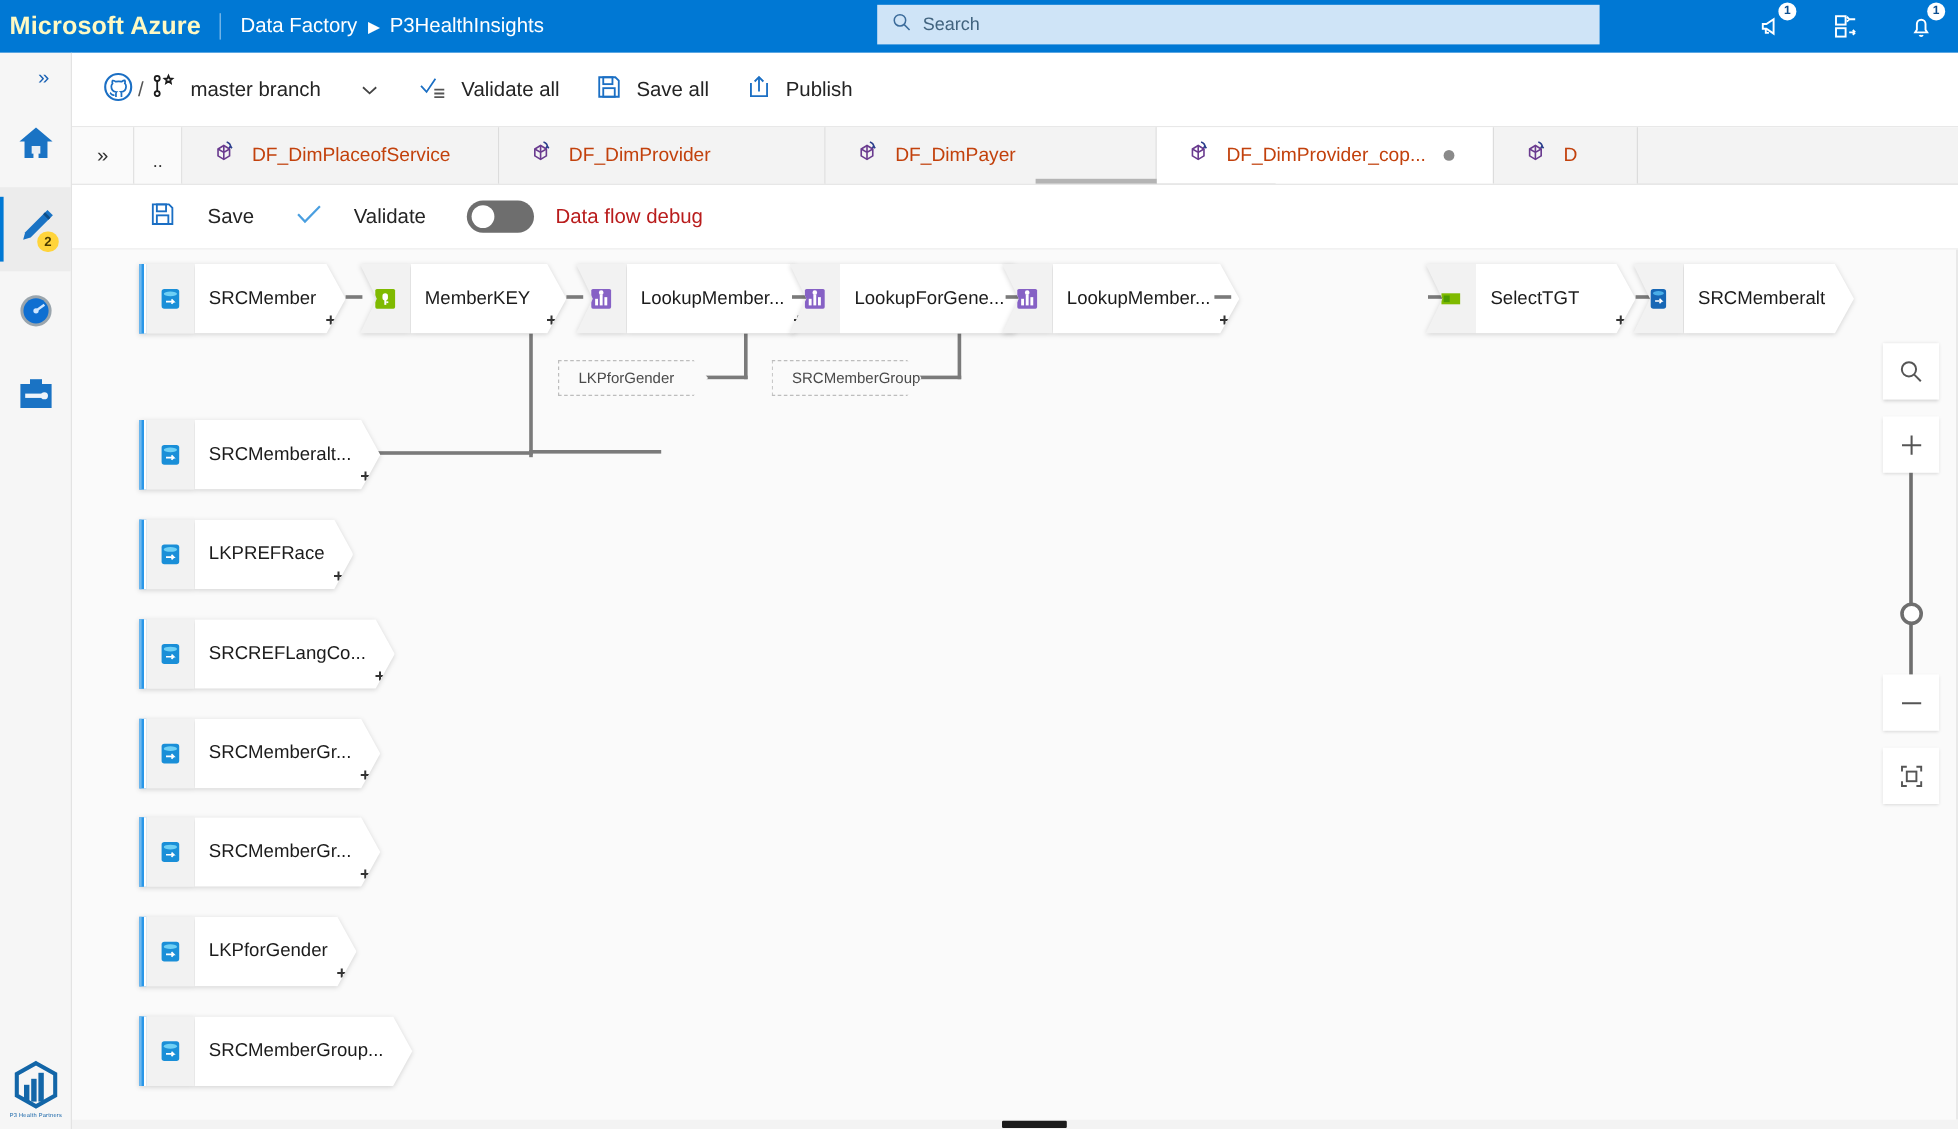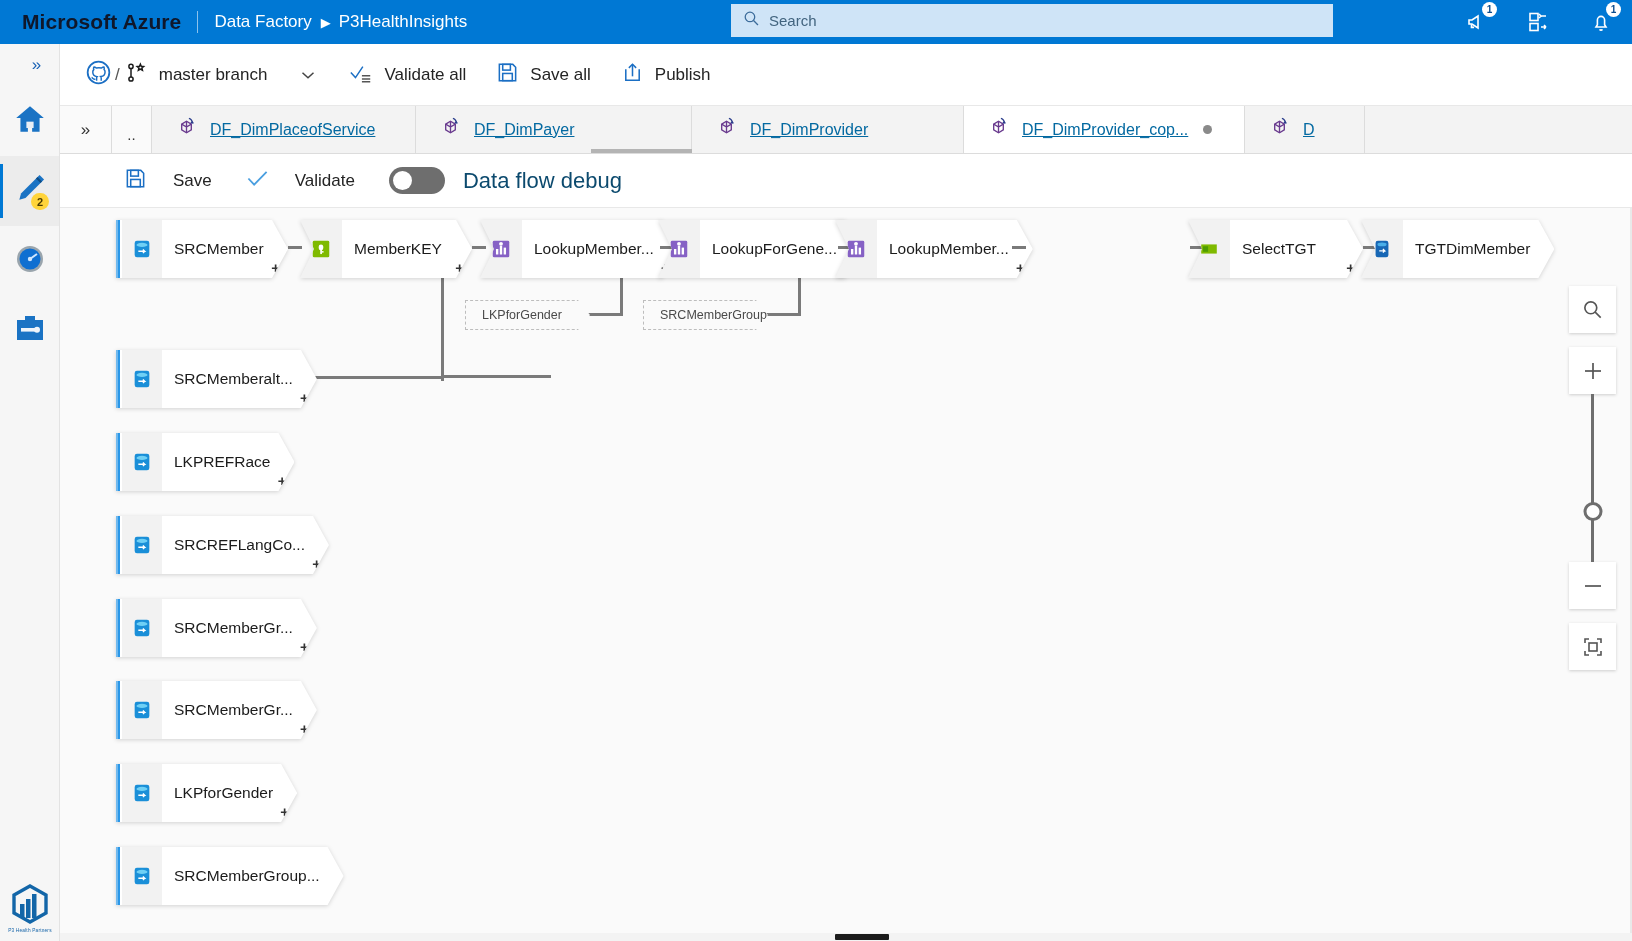--- a/index.html
+++ b/index.html
@@ -12,22 +12,22 @@
   }
 
   
   .az-header {
     position: absolute; top: 0; left: 0;
     width: 1632px; height: 44px;
     background: #0078d4;
     display: flex; align-items: center;
   }
   .az-brand {
-    color: #0f172a; font-size: 21px; font-weight: 600;
-    letter-spacing: .1px; padding-left: 22px; white-space: nowrap;
+    color: #fef9c3; font-size: 21px; font-weight: 600;
+    letter-spacing: .1px; padding-left: 8px; white-space: nowrap;
   }
   .az-divider {
     width: 1px; height: 22px; background: rgba(255,255,255,.55);
     margin: 0 16px;
   }
   .az-crumb {
     color: #fff; font-size: 17px; white-space: nowrap;
   }
   .az-crumb-sep {
     color: #fff; font-size: 13px; margin: 0 8px 0 9px;
@@ -142,21 +142,21 @@
     background: #fafafa; border-right: 1px solid #dcdcdc;
   }
   .tab {
     display: flex; align-items: center; gap: 11px;
     padding: 0 22px; cursor: pointer;
     border-right: 1px solid #dcdcdc;
     background: #f3f3f3; position: relative;
     white-space: nowrap; min-width: 0;
   }
   .tab.selected { background: #ffffff; }
-  .tab-label { font-size: 16px; color: #0369a1; text-decoration: underline; }
+  .tab-label { font-size: 16px; color: #c2410c; }
   .tab-dot {
     width: 9px; height: 9px; border-radius: 50%;
     background: #8a8a8a; margin-left: 4px;
   }
   .tab-underline {
     position: absolute; left: 8px; right: 8px; bottom: 0;
     height: 4px; background: #b4b4b4;
   }
 
   
@@ -174,21 +174,21 @@
   .toggle {
     width: 56px; height: 27px; border-radius: 14px;
     background: #6e6e6e; position: relative; cursor: pointer;
     flex: none;
   }
   .toggle-knob {
     position: absolute; left: 4px; top: 4px;
     width: 19px; height: 19px; border-radius: 50%;
     background: #fff;
   }
-  .toggle-label { font-size: 22px; color: #0c4a6e; margin-left: 18px; }
+  .toggle-label { font-size: 17px; color: #b91c1c; margin-left: 18px; }
 
   
   .canvas {
     position: absolute; left: 60px; top: 208px;
     width: 1572px; height: 725px;
     background: #fafafa;
     overflow: hidden;
   }
   .canvas-inner { position: absolute; inset: 0; }
 
@@ -447,43 +447,43 @@
       <svg width="25" height="25" viewBox="0 0 26 26" fill="none" stroke="#7b3f9d" stroke-width="1.4">
         <path d="M8 9.5l5-3 5 3v6l-5 3-5-3z" stroke="#6a3b8f"></path>
         <path d="M13 6.5v12M8 9.5l5 3 5-3" stroke="#6a3b8f"></path>
         <path d="M15.5 3.5c2.5.8 3.5 2.5 3.4 4.6" stroke="#2b3e8c"></path>
         <path d="M17.5 8.6l1.4-1.3 1.2 1.5" stroke="#2b3e8c"></path>
       </svg>
     </span>
     <span class="tab-label">DF_DimPlaceofService</span>
   </div>
 
-  <div class="tab" style="width:276px">
+  <div class="tab" style="width:272px">
     <span>
       <svg width="25" height="25" viewBox="0 0 26 26" fill="none" stroke="#7b3f9d" stroke-width="1.4">
         <path d="M8 9.5l5-3 5 3v6l-5 3-5-3z" stroke="#6a3b8f"></path>
         <path d="M13 6.5v12M8 9.5l5 3 5-3" stroke="#6a3b8f"></path>
         <path d="M15.5 3.5c2.5.8 3.5 2.5 3.4 4.6" stroke="#2b3e8c"></path>
         <path d="M17.5 8.6l1.4-1.3 1.2 1.5" stroke="#2b3e8c"></path>
       </svg>
     </span>
-    <span class="tab-label">DF_DimPayer</span>
-    <div class="tab-underline" style="left:auto;right:-100px;width:200px"></div>
-  </div>
-
-  <div class="tab" style="width:272px">
+    <span class="tab-label">DF_DimProvider</span>
+  </div>
+
+  <div class="tab" style="width:276px">
     <span>
       <svg width="25" height="25" viewBox="0 0 26 26" fill="none" stroke="#7b3f9d" stroke-width="1.4">
         <path d="M8 9.5l5-3 5 3v6l-5 3-5-3z" stroke="#6a3b8f"></path>
         <path d="M13 6.5v12M8 9.5l5 3 5-3" stroke="#6a3b8f"></path>
         <path d="M15.5 3.5c2.5.8 3.5 2.5 3.4 4.6" stroke="#2b3e8c"></path>
         <path d="M17.5 8.6l1.4-1.3 1.2 1.5" stroke="#2b3e8c"></path>
       </svg>
     </span>
-    <span class="tab-label">DF_DimProvider</span>
+    <span class="tab-label">DF_DimPayer</span>
+    <div class="tab-underline" style="left:auto;right:-100px;width:200px"></div>
   </div>
 
   <div class="tab selected" style="width:281px">
     <span>
       <svg width="25" height="25" viewBox="0 0 26 26" fill="none" stroke="#7b3f9d" stroke-width="1.4">
         <path d="M8 9.5l5-3 5 3v6l-5 3-5-3z" stroke="#6a3b8f"></path>
         <path d="M13 6.5v12M8 9.5l5 3 5-3" stroke="#6a3b8f"></path>
         <path d="M15.5 3.5c2.5.8 3.5 2.5 3.4 4.6" stroke="#2b3e8c"></path>
         <path d="M17.5 8.6l1.4-1.3 1.2 1.5" stroke="#2b3e8c"></path>
       </svg>
@@ -648,21 +648,21 @@
 
     <div class="node" style="left:1301px;top:12px;width:175px;">
       <div class="node-tf-icon">
         <svg width="22" height="22" viewBox="0 0 24 24">
           <rect x="5" y="3" width="14" height="18" rx="2.5" fill="#1767b5"></rect>
           <ellipse cx="12" cy="7" rx="5" ry="2" fill="#49aee8"></ellipse>
           <path d="M9 14h6l-2-2m2 2l-2 2" stroke="#fff" stroke-width="1.4" fill="none"></path>
         </svg>
       </div>
       <div class="node-body" style="flex:1">
-        <span class="node-label">TGTDimMember</span>
+        <span class="node-label">SRCMemberalt</span>
       </div>
     </div>
 
     <div class="ghost" style="left:405px;top:92px;width:125px;">
       <span class="ghost-label">LKPforGender</span>
     </div>
     <div class="ghost" style="left:583px;top:92px;width:125px;">
       <span class="ghost-label">SRCMemberGroup</span>
     </div>
 

